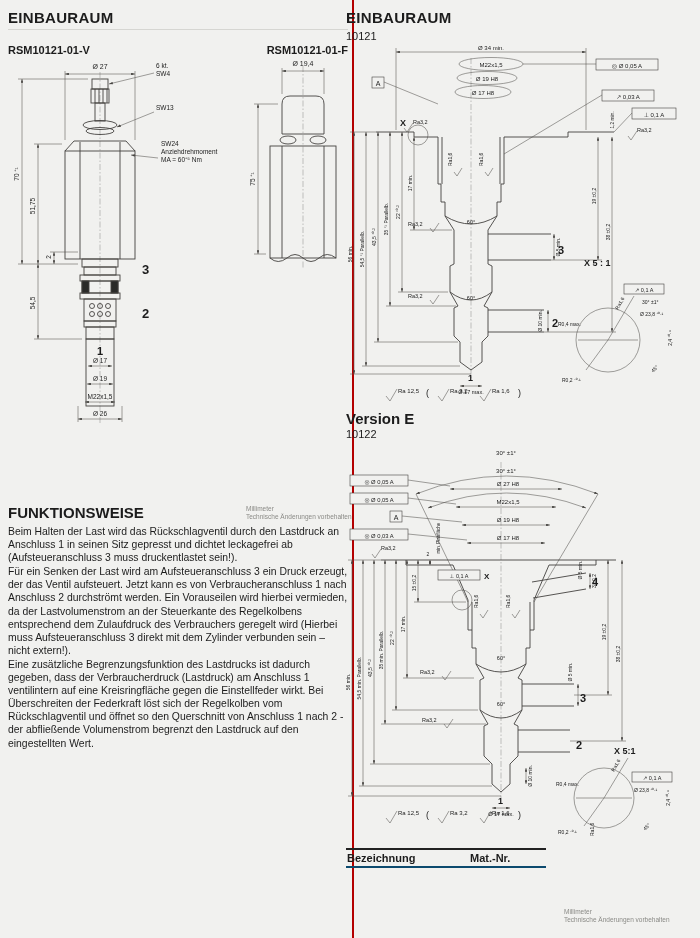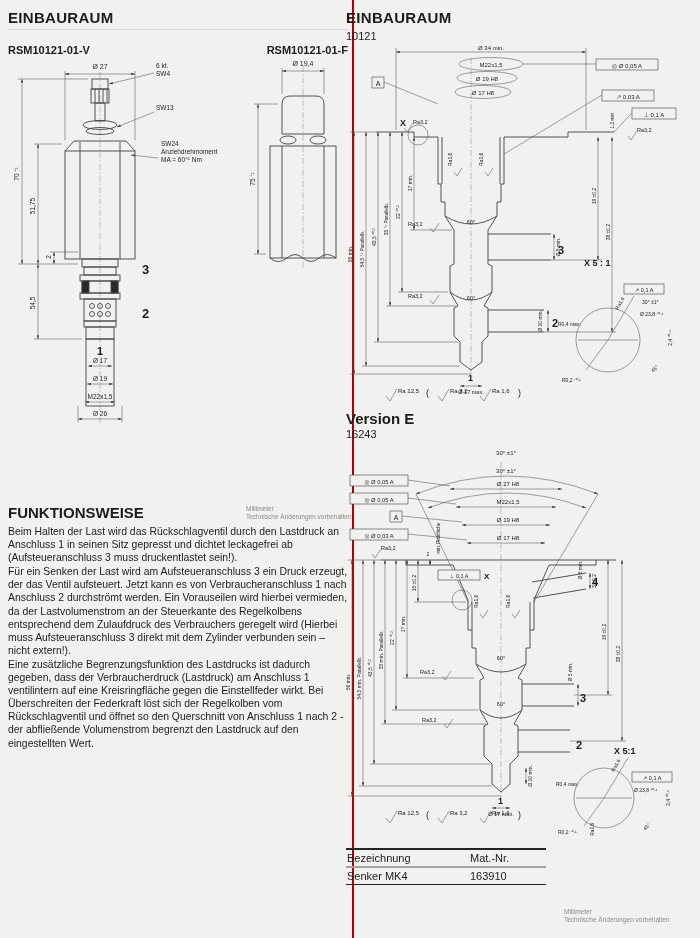--- a/index.html
+++ b/index.html
@@ -15,21 +15,21 @@
   .funk h2{font-size:15px;font-weight:bold;margin:10px 0 4px 0;}
   .funk p{font-size:10.4px;line-height:13.1px;margin:0 0 1px 0;}
   svg{display:block;}
   svg text{font-family:"Liberation Sans",sans-serif;fill:#1c1c1c;}
   .ln{stroke:#44423f;stroke-width:.9;fill:none;}
   .tn{stroke:#55524e;stroke-width:.55;fill:none;}
   .cl{stroke:#8a8a86;stroke-width:.5;fill:none;stroke-dasharray:6 2 1.5 2;}
   .frame{stroke:#44423f;stroke-width:.6;fill:#f1f1ef;}
   table.tools{border-collapse:collapse;font-size:11px;margin-top:6px;width:200px;}
   table.tools th,table.tools td{text-align:left;padding:2px 4px 2px 1px;}
-  table.tools thead th{font-weight:normal;border-top:2px solid #222;border-bottom:2px solid #a3a3a3;}
+  table.tools thead th{font-weight:bold;border-top:2px solid #222;border-bottom:2px solid #0c4a6e;}
   table.tools td{border-bottom:1.4px solid #222;}
   .tools-title{font-size:12px;font-weight:bold;margin-top:8px;}
   .footnote{font-size:6.5px;color:#8a8a86;line-height:8px;}
   .fn-left{position:absolute;left:238px;top:505px;width:110px;}
   .fn-right{position:absolute;left:218px;top:908px;width:116px;}
 </style>
 </head>
 <body>
 
 <div class="divider" id="divider" style="background: rgb(180, 0, 0);"></div>
@@ -345,21 +345,21 @@
     <text x="298" y="247.5" font-size="5.5" text-anchor="middle">↗ 0,1 A</text>
     <text x="296" y="260" font-size="5">30° ±1°</text>
     <text x="294" y="272" font-size="5">Ø 23,8 ⁺⁰·¹</text>
     <text transform="rotate(-90 326 294)" x="326" y="294" font-size="5" text-anchor="middle">2,4 ⁺⁰·⁴</text>
     <text x="212" y="282" font-size="5">R0,4 max.</text>
     <text x="216" y="338" font-size="5">R0,2 ⁻⁰·¹</text>
     <text transform="rotate(-45 310 326)" x="310" y="326" font-size="5" text-anchor="middle">45°</text>
   </svg>
 
   <div class="vername">Version E</div>
-  <div class="code">16243</div>
+  <div class="code">10122</div>
 
   <svg width="334" height="400" viewBox="0 0 334 400" style="margin-top:2px;">
     <defs>
       <marker id="a3" viewBox="0 0 6 4" refX="6" refY="2" markerWidth="7" markerHeight="5" orient="auto-start-reverse">
           <path d="M0 0L6 2L0 4z" fill="#44423f"></path>
         </marker>
     </defs>
     <line class="cl" x1="155" y1="20" x2="155" y2="356"></line>
 
     <g class="tn">
@@ -547,24 +547,20 @@
   </svg>
 
   <table class="tools">
     <thead>
       <tr>
         <th style="width:118px;">Bezeichnung</th>
         <th>Mat.-Nr.</th>
       </tr>
     </thead>
     <tbody>
-      <tr>
-        <td>Senker MK4</td>
-        <td>163910</td>
-      </tr>
     </tbody>
   </table>
 
   <div class="footnote fn-right">
     <div>Millimeter</div>
     <div>Technische Änderungen vorbehalten</div>
   </div>
 </div>
 
 </body></html>

